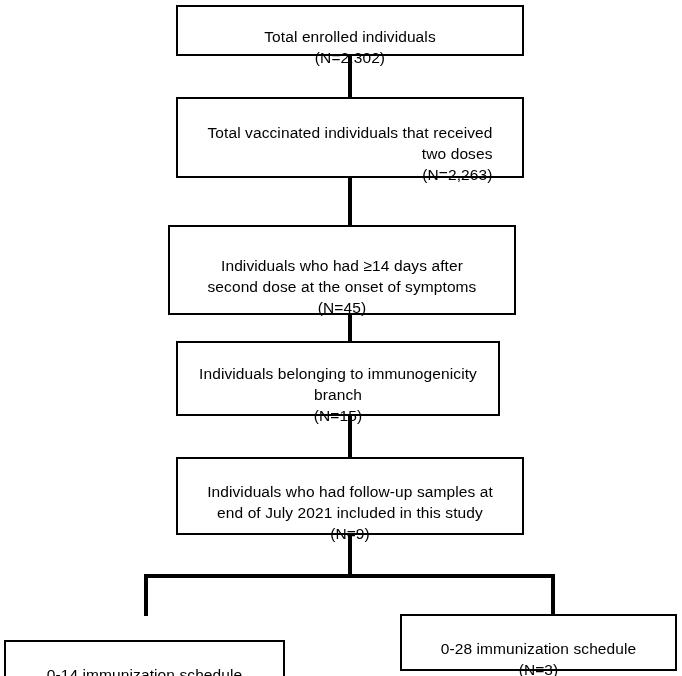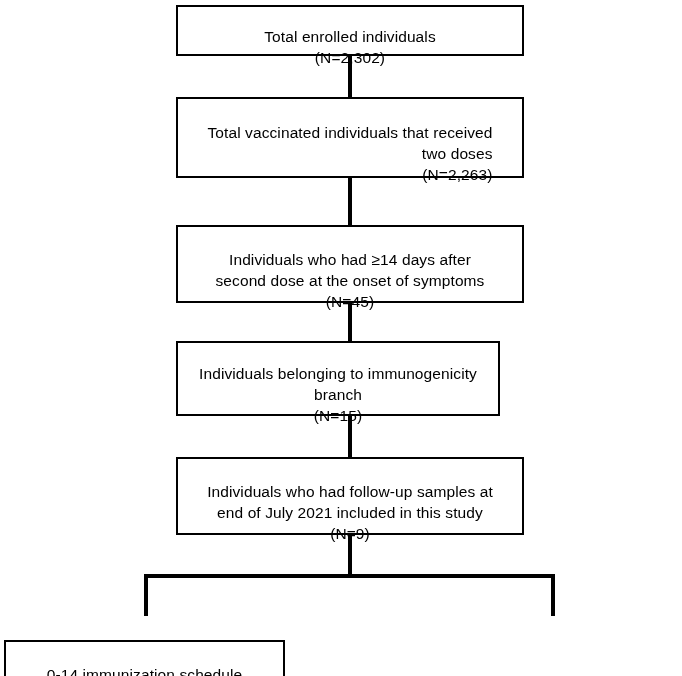--- a/index.html
+++ b/index.html
@@ -60,21 +60,21 @@
   <div class="connector v-line" style="left:348px; top:54px; height:45px;"></div>
 
   <div class="node" style="left:176px; top:97px; width:348px; height:81px;text-align:right;">
     <span class="node-text">Total vaccinated individuals that received
 two doses
 (N=2,263)</span>
   </div>
 
   <div class="connector v-line" style="left:348px; top:176px; height:51px;"></div>
 
-  <div class="node" style="left:176px; top:225px; width:348px; height:78px;">
+  <div class="node" style="left:168px; top:225px; width:348px; height:90px;">
     <span class="node-text">Individuals who had ≥14 days after
 second dose at the onset of symptoms
 (N=45)</span>
   </div>
 
   <div class="connector v-line" style="left:348px; top:297px; height:46px;"></div>
 
   <div class="node" style="left:176px; top:341px; width:324px; height:75px;text-align:center;">
     <span class="node-text">Individuals belonging to immunogenicity
 branch
@@ -95,14 +95,18 @@
 
   <div class="connector v-line" style="left:144px; top:574px; height:42px;"></div>
 
   <div class="connector v-line" style="left:551px; top:574px; height:42px;"></div>
 
   <div class="node" style="left:4px; top:640px; width:281px; height:57px;">
     <span class="node-text">0-14 immunization schedule
 (N=6)</span>
   </div>
 
+  <div class="node" style="left:400px; top:614px; width:277px; height:57px;">
+    <span class="node-text">0-28 immunization schedule
+(N=3)</span>
+  </div>
 
 </div>
 
 </body></html>

